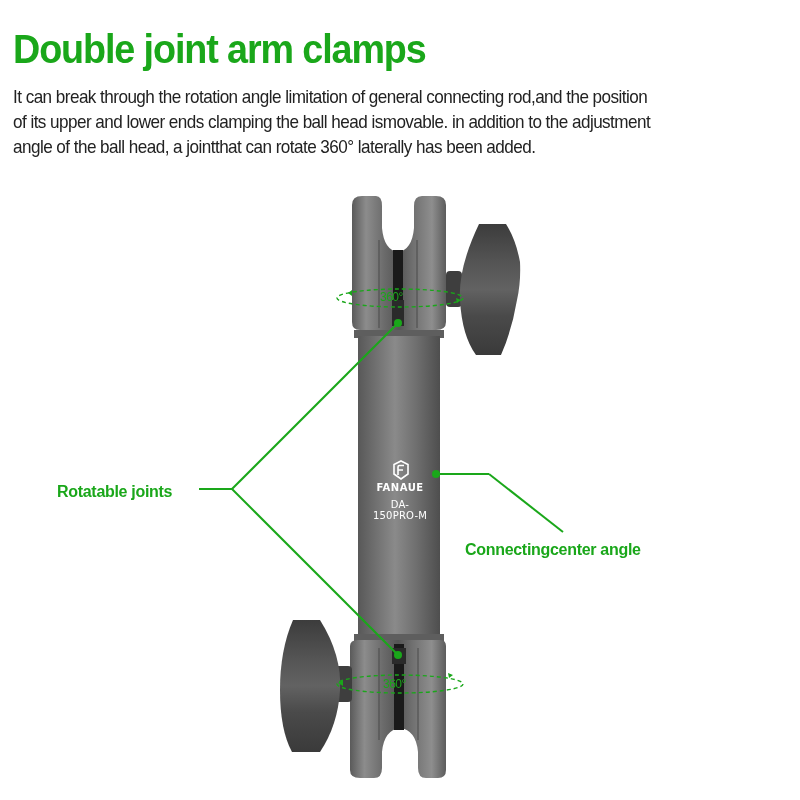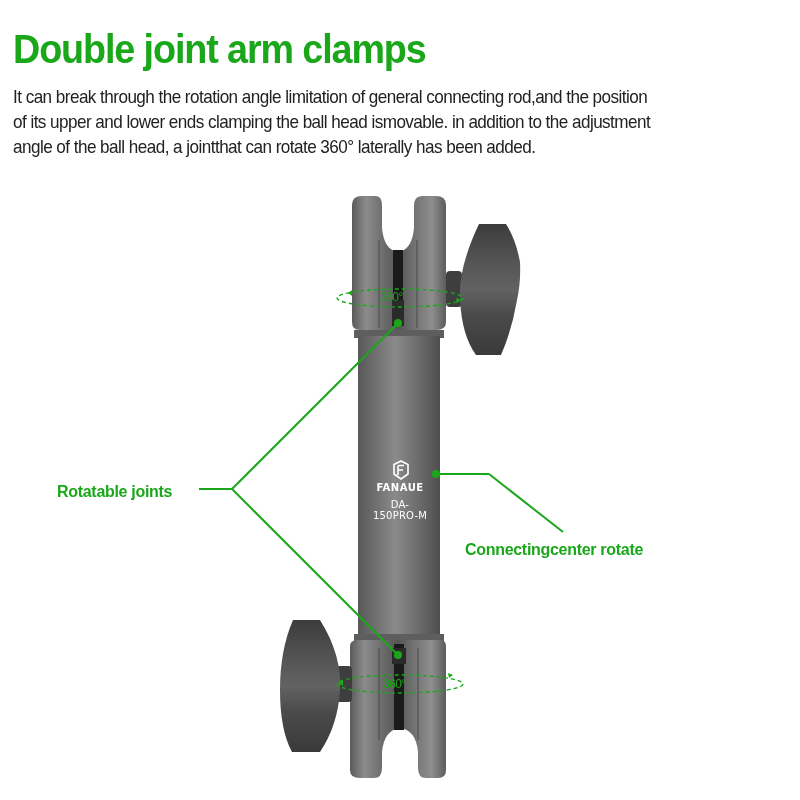--- a/index.html
+++ b/index.html
@@ -206,13 +206,13 @@
     <path d="M6 15 L6 7 Q6 5.5 7.5 5.5 L12 5.5 M6 10 L11 10" fill="none" stroke="#ffffff" stroke-width="1.6"></path>
   </svg>
   <span class="brand-name">FANAUE</span>
   <span class="brand-model">DA-150PRO-M</span>
 </div>
 
 <p class="rot-label rot-top">360°</p>
 <p class="rot-label rot-bottom">360°</p>
 
 <p class="callout-label label-rotatable">Rotatable joints</p>
-<p class="callout-label label-connecting">Connectingcenter rotate</p>
+<p class="callout-label label-connecting">Connectingcenter angle</p>
 
 </body></html>

